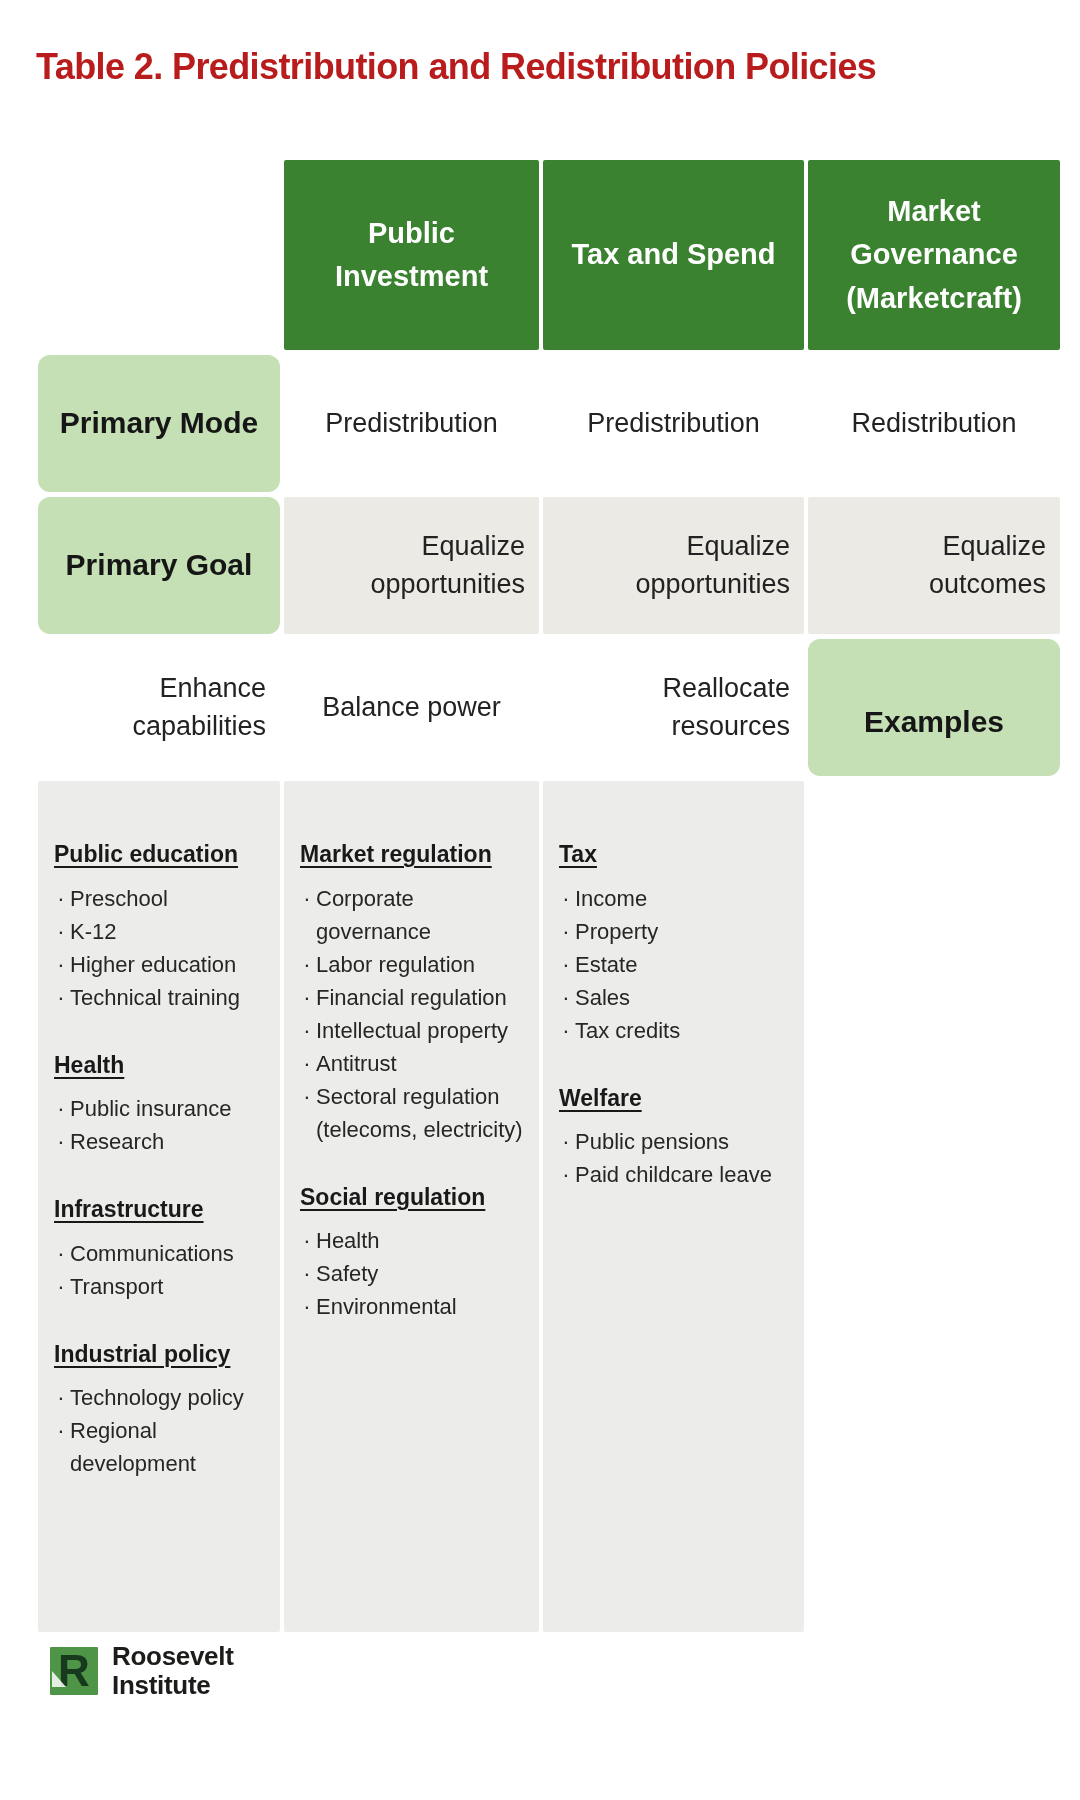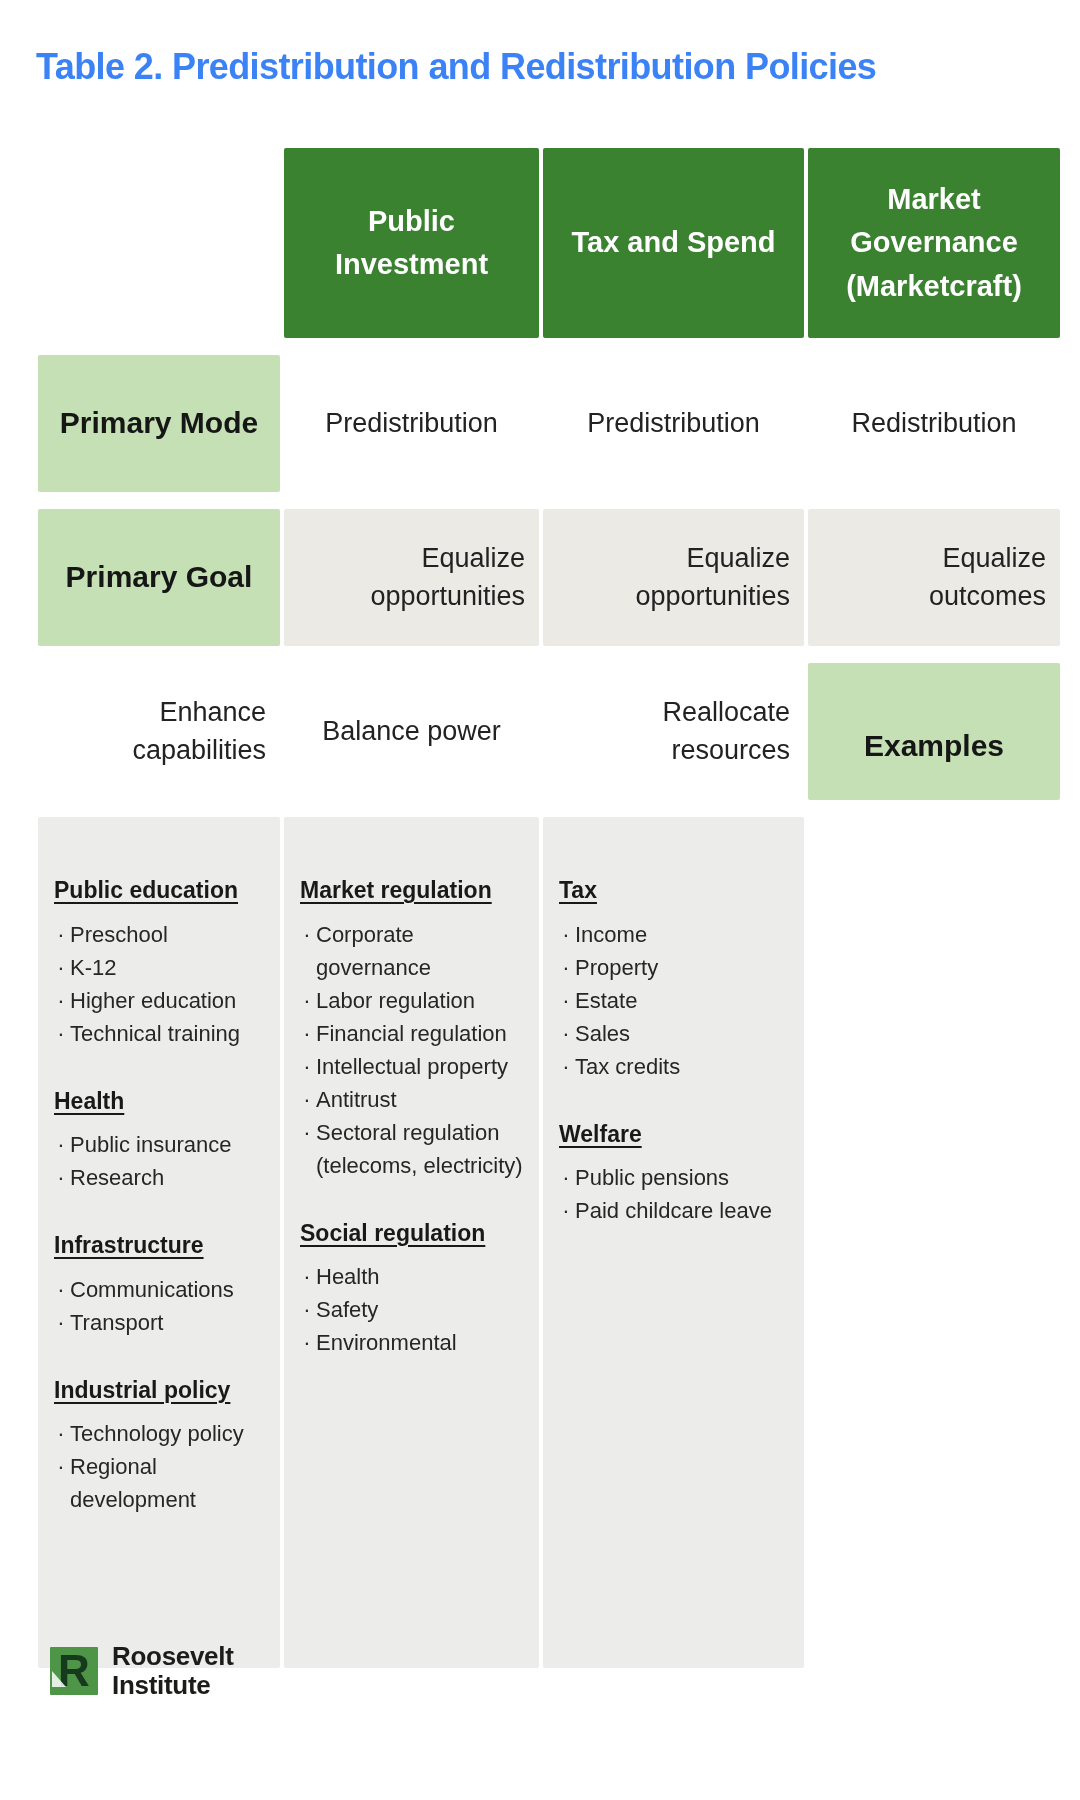--- a/index.html
+++ b/index.html
@@ -7,43 +7,43 @@
     position:relative;
     width:1080px;height:1800px;
     background:#ffffff;
     font-family:"Liberation Sans", sans-serif;
     color:#1e1e1e;
     overflow:hidden;
   }
   .title{
     position:absolute;left:36px;top:46px;
     font-size:36px;font-weight:bold;letter-spacing:-0.6px;
-    color:#3b82f6;white-space:nowrap;
+    color:#b91c1c;white-space:nowrap;
   }
   .policy-table{
-    position:absolute;left:38px;top:148px;
+    position:absolute;left:38px;top:160px;
     display:grid;
     grid-template-columns:242px 255px 261px 252px;
     grid-template-rows:190px 137px 137px 137px 851px;
-    gap:17px 4px;
+    gap:5px 4px;
   }
   .corner{background:#ffffff;}
   .col-head{
     background:var(--header-green,#3A8130);
     color:var(--header-text,#ffffff);
     font-weight:bold;font-size:29px;line-height:1.5;
     display:flex;align-items:center;justify-content:center;text-align:center;
     padding:0 8px;border-radius:2px;
   }
   .row-head{
     background:var(--row-header-green,#C4E0B4);
     color:#161616;
     font-weight:bold;font-size:30px;line-height:1.55;
     display:flex;align-items:center;justify-content:center;text-align:center;
-    padding:0 12px;border-radius:2px;
+    padding:0 12px;border-radius:12px;
   }
   .row-head.top-aligned{align-items:flex-start;padding-top:60px;}
   .cell{
     font-size:27px;line-height:1.4;
     display:flex;align-items:center;justify-content:center;text-align:right;
     padding:0 14px;border-radius:2px;color:#222222;
   }
   .cell.goal-bg{background:var(--goal-row-bg,#EBEAE5);}
   .cell.examples-cell{
     background:var(--examples-bg,#ECECEA);

